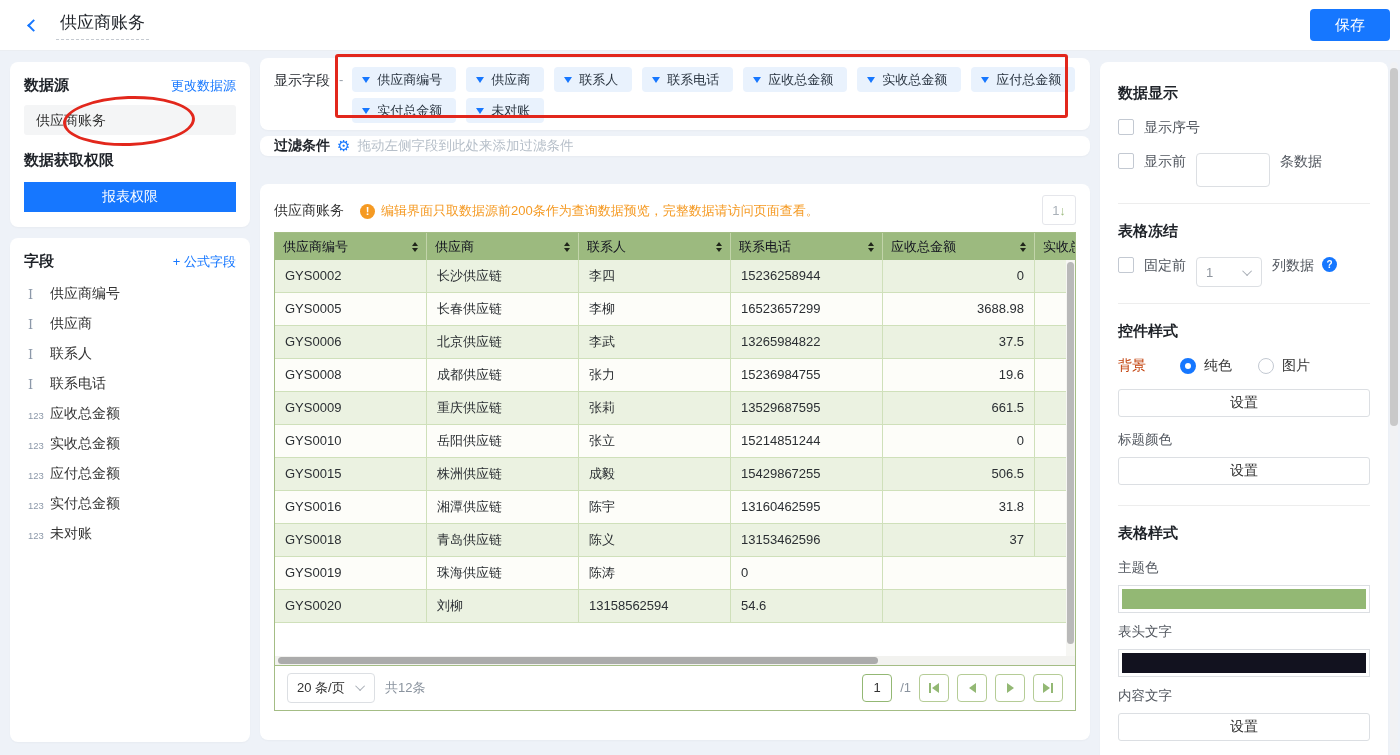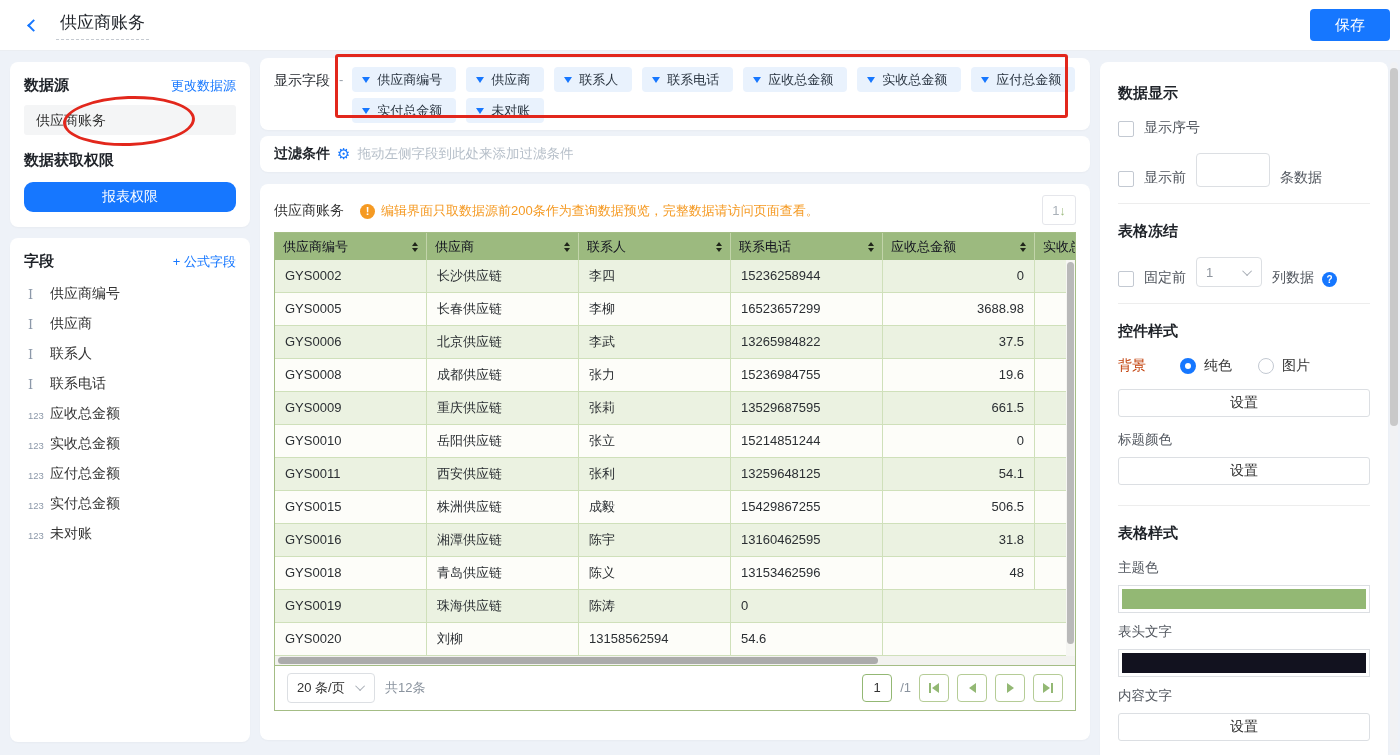--- a/index.html
+++ b/index.html
@@ -20,38 +20,38 @@
     background:var(--accent-blue); color:#fff; border:none; border-radius:4px; font-size:15px; cursor:pointer; }
   
   .card { position:absolute; background:#fff; border-radius:8px; box-shadow:0 1px 2px rgba(0,0,0,.03); }
   
   .card-ds { left:10px; top:62px; width:240px; height:165px; padding:14px; }
   .row-between { display:flex; align-items:flex-end; justify-content:space-between; }
   .h-bold { font-size:15px; font-weight:bold; color:#1f2329; }
   .link-blue { font-size:13px; color:var(--accent-blue); cursor:pointer; }
   .ds-box { margin-top:10px; height:30px; line-height:30px; background:#f4f5f6; border-radius:3px; padding-left:12px; font-size:14px; color:#333; }
   .perm-head { margin-top:16px; }
-  .btn-primary { margin-top:12px; width:100%; height:30px; background:var(--accent-blue); color:#fff; border:none; border-radius:9px; font-size:14px; cursor:pointer; }
+  .btn-primary { margin-top:12px; width:100%; height:30px; background:var(--accent-blue); color:#fff; border:none; border-radius:0; font-size:14px; cursor:pointer; }
   .card-fields { left:10px; top:238px; width:240px; height:504px; padding:14px; }
   .field-list { margin-top:8px; }
   .field-item { display:flex; align-items:center; height:30px; cursor:grab; }
   .ficon { width:26px; color:#8c98a9; flex:none; text-align:left; padding-left:4px; }
   .ftype-text::before { content:"I"; font-family:"DejaVu Serif","Liberation Serif",serif; font-size:13px; }
   .ftype-number::before { content:"123"; font-size:9.5px; }
   .flabel { font-size:14px; color:#333; }
   
   .card-disp { left:260px; top:58px; width:830px; height:72px; padding:9px 14px; display:flex; align-items:flex-start; }
   .disp-label { font-size:14px; color:#1f2329; margin-top:5px; flex:none; }
   .disp-dash { color:#98a1ab; margin:5px 9px 0 9px; flex:none; font-size:13px; }
   .chips { flex:1; display:flex; flex-wrap:wrap; gap:6px 10px; }
   .chip { height:25px; background:#e9f2fd; border-radius:4px; display:inline-flex; align-items:center; padding:0 14px 0 10px; cursor:pointer; }
   .caret { width:0; height:0; border-left:4px solid transparent; border-right:4px solid transparent; border-top:6px solid var(--accent-blue); margin-right:7px; }
   .chip-label { font-size:13px; color:#2a3541; }
   
-  .card-filter { left:260px; top:136px; width:830px; height:36px; padding:0 14px; display:flex; align-items:center; gap:7px; }
+  .card-filter { left:260px; top:136px; width:830px; height:20px; padding:0 14px; display:flex; align-items:center; gap:7px; }
   .filter-label { font-size:14px; font-weight:bold; color:#1f2329; }
   .icon-gear::before { content:"⚙"; color:var(--accent-blue); font-size:15px; }
   .filter-ph { color:#b6bfc9; font-size:13.5px; }
   
   .card-preview { left:260px; top:184px; width:830px; height:556px; padding:10px 14px; }
   .pv-head { height:34px; display:flex; align-items:center; position:relative; }
   .pv-title { font-size:14px; color:#333; }
   .warn { width:15px; height:15px; border-radius:50%; background:var(--notice-orange); color:#fff; font-size:11px; font-weight:bold; line-height:15px; text-align:center; margin:0 6px 0 16px; flex:none; }
   .notice { color:var(--notice-orange); font-size:13px;text-align:center; }
   .sort-btn { position:absolute; right:0; top:1px; width:34px; height:30px; background:#fff; border:1px solid #e5e6eb; border-radius:3px; display:flex; align-items:center; justify-content:center; cursor:pointer; font-size:13px; }
@@ -83,21 +83,21 @@
   .pright { margin-left:auto; display:flex; align-items:center; gap:8px; }
   .pinput { width:30px; height:28px; border:1px solid var(--swatch-theme); border-radius:4px; text-align:center; line-height:26px; font-size:13px; color:#333; }
   .pcount { color:#8a939e; font-size:13px; }
   .nav-btn { width:30px; height:28px; border:1px solid #b5cc96; border-radius:4px; background:#fff; display:flex; align-items:center; justify-content:center; gap:1px; cursor:pointer; }
   .t-left { width:0; height:0; border-top:5px solid transparent; border-bottom:5px solid transparent; border-right:7px solid var(--swatch-theme); }
   .t-right { width:0; height:0; border-top:5px solid transparent; border-bottom:5px solid transparent; border-left:7px solid var(--swatch-theme); }
   .nbar { width:2px; height:10px; background:var(--swatch-theme); }
   
   .card-right { left:1100px; top:62px; width:288px; height:800px; padding:18px; }
   .sec-h { font-size:15px; font-weight:bold; color:#1f2329; margin:4px 0 16px; }
-  .chk-row { display:flex; align-items:flex-end; margin-bottom:16px; }
+  .chk-row { display:flex; align-items:flex-start; margin-bottom:16px; }
   .chk { width:16px; height:16px; border:1px solid #c3c9d2; border-radius:2px; background:#fff; flex:none; margin-right:10px; cursor:pointer; }
   .chk-label { font-size:14px; color:#51565e; }
   .mini-input { width:74px; height:34px; border:1px solid #dcdfe3; border-radius:4px; margin:0 10px; background:#fff; cursor:text; }
   .divider { height:1px; background:#ededed; margin:16px 0 18px; }
   .sel-box { width:66px; height:30px; border:1px solid #dcdfe3; border-radius:4px; display:flex; align-items:center; padding:0 9px; font-size:13px; color:#8e959e; margin:0 10px; cursor:pointer; }
   .help { width:15px; height:15px; border-radius:50%; background:var(--accent-blue); color:#fff; font-size:10px; font-weight:bold; line-height:15px; text-align:center; margin-left:8px; cursor:pointer; }
   .radio-row { display:flex; align-items:center; margin-bottom:14px; }
   .radio-cap { width:62px; font-size:14px; color:#c2410c; }
   .radio-on { width:16px; height:16px; border-radius:50%; border:5px solid var(--accent-blue); background:#fff; margin-right:8px; cursor:pointer; }
   .radio-off { width:16px; height:16px; border-radius:50%; border:1.5px solid #c3c9d2; background:#fff; margin:0 8px 0 26px; cursor:pointer; }
@@ -359,28 +359,20 @@
 
         <div class="tr">
           <div class="td">GYS0010</div>
           <div class="td">岳阳供应链</div>
           <div class="td">张立</div>
           <div class="td">15214851244</div>
           <div class="td">0</div>
           <div class="td"></div>
         </div>
 
-        <div class="tr">
-          <div class="td">GYS0011</div>
-          <div class="td">西安供应链</div>
-          <div class="td">张利</div>
-          <div class="td">13259648125</div>
-          <div class="td">54.1</div>
-          <div class="td"></div>
-        </div>
 
         <div class="tr">
           <div class="td">GYS0015</div>
           <div class="td">株洲供应链</div>
           <div class="td">成毅</div>
           <div class="td">15429867255</div>
           <div class="td">506.5</div>
           <div class="td"></div>
         </div>
 
@@ -391,21 +383,21 @@
           <div class="td">13160462595</div>
           <div class="td">31.8</div>
           <div class="td"></div>
         </div>
 
         <div class="tr">
           <div class="td">GYS0018</div>
           <div class="td">青岛供应链</div>
           <div class="td">陈义</div>
           <div class="td">13153462596</div>
-          <div class="td">48</div>
+          <div class="td">37</div>
           <div class="td"></div>
         </div>
 
         <div class="tr">
           <div class="td">GYS0019</div>
           <div class="td">珠海供应链</div>
           <div class="td">陈涛</div>
           <div class="td">0</div>
           <div class="td"></div>
         </div>

